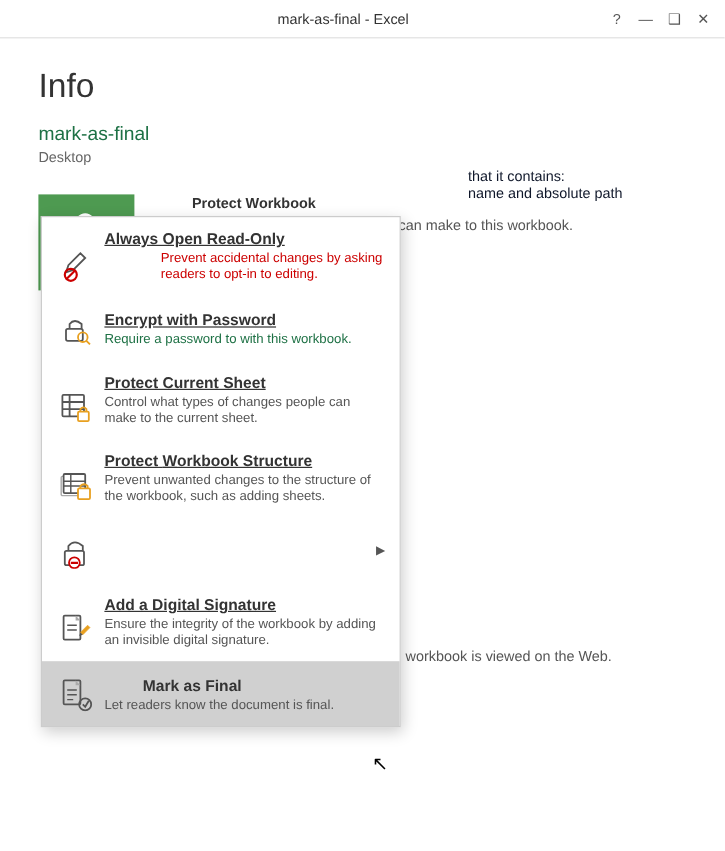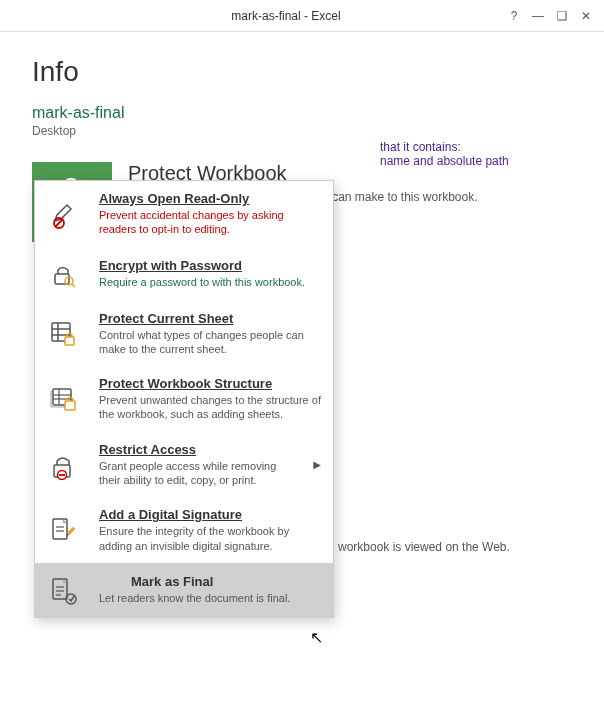--- a/index.html
+++ b/index.html
@@ -103,24 +103,25 @@
     }
 
     .protect-btn-label {
       font-size: 11px;
       color: #fff;
       text-align: center;
       line-height: 1.2;
     }
 
     .protect-description h3 {
-      font-size: 20px;
-      font-weight: 400;
+      font-size: 12px;
+      font-weight: 700;
       color: #333;
       margin-bottom: 4px;
+      margin-left: 32px;
     }
 
     .protect-description p {
       font-size: 12px;
       color: #555;
       line-height: 1.4;
     }
 
     
     .dropdown-menu {
@@ -129,23 +130,23 @@
       left: 34px;
       width: 300px;
       background: #fff;
       border: 1px solid #ccc;
       box-shadow: 2px 4px 12px rgba(0,0,0,0.2);
       z-index: 100;
     }
 
     .menu-item {
       display: flex;
-      align-items: center;
+      align-items: flex-end;
       padding: 10px 12px;
-      gap: 20px;
+      gap: 8px;
       cursor: pointer;
       border-bottom: none;
     }
 
     .menu-item.active {
       background: #d0d0d0;
     }
 
     .menu-item-icon {
       width: 32px;
@@ -180,20 +181,21 @@
       color: #555;
       line-height: 1.3;
     }
 
     .menu-item-desc.green {
       color: #1e7145;
     }
 
     .menu-item-desc.red {
       color: #c00;
+      margin-left: 47px;
     }
 
     .menu-item.has-arrow {
       position: relative;
     }
 
     .arrow-right {
       font-size: 10px;
       color: #555;
       margin-left: auto;
@@ -252,21 +254,21 @@
           <line x1="27" y1="27" x2="30" y2="30" stroke="#e8a020" stroke-width="2"></line>
         </svg>
       </div>
       <div class="protect-btn-label">Protect<br>Workbook▾</div>
     </button>
     <div class="protect-description">
       <h3>Protect Workbook</h3>
       <p>Control what types of changes people can make to this workbook.</p>
     </div>
 
-    <div style="position:absolute; left:380px; top:140px; font-size:12px; color:#4c1d95;">
+    <div style="position:absolute; left:390px; top:140px; font-size:12px; color:#0f172a;">
       <div>that it contains:</div>
       <div>name and absolute path</div>
     </div>
   </div>
 
   <div style="position:absolute; left:338px; top:540px; font-size:12px; color:#555;">
     <span>workbook is viewed on the Web.</span>
   </div>
 </div>
 
@@ -345,24 +347,20 @@
   <div class="menu-item has-arrow">
     <div class="menu-item-icon">
       <svg width="28" height="28" viewBox="0 0 28 28">
 
         <rect x="5" y="13" width="16" height="12" rx="1.5" fill="none" stroke="#555" stroke-width="1.5"></rect>
         <path d="M8 13 V9 Q13 3 20 9 V13" fill="none" stroke="#555" stroke-width="1.5"></path>
         <circle cx="13" cy="23" r="4.5" fill="white" stroke="#c00" stroke-width="1.5"></circle>
         <line x1="10" y1="23" x2="16" y2="23" stroke="#c00" stroke-width="1.8"></line>
       </svg>
     </div>
-    <div class="menu-item-text">
-      <div class="menu-item-title">Restrict Access</div>
-      <div class="menu-item-desc">Grant people access while removing their ability to edit, copy, or print.</div>
-    </div>
     <span class="arrow-right">▶</span>
   </div>
 
   <div class="menu-item">
     <div class="menu-item-icon">
       <svg width="28" height="28" viewBox="0 0 28 28">
 
         <rect x="4" y="2" width="14" height="20" rx="1" fill="none" stroke="#555" stroke-width="1.5"></rect>
         <path d="M14 2 L18 6 L14 6 Z" fill="#aaa"></path>
         <line x1="7" y1="10" x2="15" y2="10" stroke="#555" stroke-width="1.2"></line>

